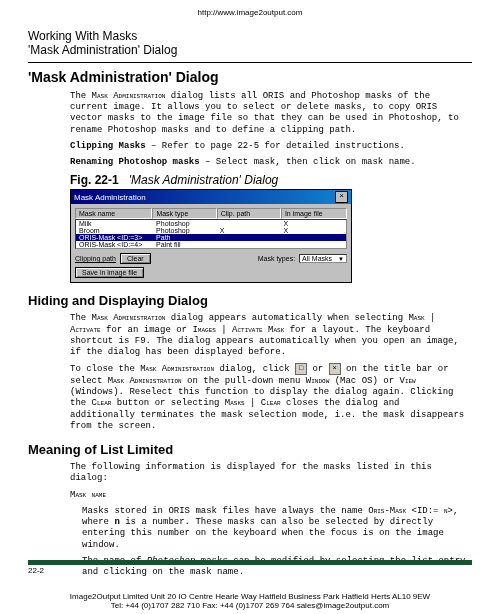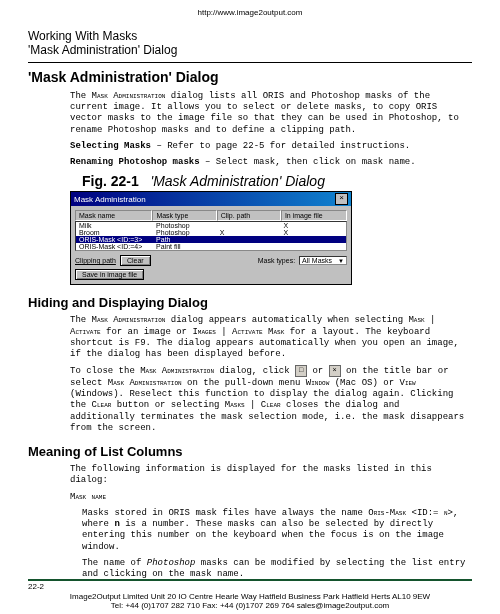--- a/index.html
+++ b/index.html
@@ -48,22 +48,22 @@
   .body-indent p {
     margin: 0 0 5px 0;
     line-height: 1.25;
     font-family: Liberation Mono, monospace;
   }
   .smallcaps {
     font-variant: small-caps;
   }
   .fig-caption {
     font-style: italic;
-    font-size: 14px;
-    margin: 4px 0 2px 12px;
+    font-size: 12px;
+    margin: 4px 0 2px 0;
   }
   .fig-caption b {
     font-style: normal;
     font-weight: bold;
   }
   
   .dialog {
     width: 280px;
     border: 1px solid #000;
     font-family: "MS Sans Serif", Tahoma, sans-serif;
@@ -175,23 +175,23 @@
     bottom: 4px;
     left: 28px;
     right: 28px;
     font-size: 8px;
     text-align: center;
     line-height: 1.15;
   }
   .footer-top {
     display: flex;
     justify-content: space-between;
-    border-top: 2px solid #14532d;
+    border-top: 5px solid #14532d;
     padding-top: 1px;
-    margin-bottom: 0;
+    margin-bottom: 16px;
     gap: 22px;
   }
 </style>
 </head>
 <body>
 
 <div class="page">
   <div class="url-top">http://www.image2output.com</div>
   <div class="header-lines">
     <div>Working With Masks</div>
@@ -199,21 +199,21 @@
   </div>
   <div class="header-rule"></div>
 
   <h1>'Mask Administration' Dialog</h1>
 
   <div class="body-indent">
     <p>
       <span>The </span><span class="smallcaps">Mask Administration</span><span> dialog lists all ORIS and Photoshop masks of the current image. It allows you to select or delete masks, to copy ORIS vector masks to the image file so that they can be used in Photoshop, to rename Photoshop masks and to define a clipping path.</span>
     </p>
     <p>
-      <b>Selecting Masks</b><span> – Refer to page 22-5 for detailed instructions.</span>
+      <b>Clipping Masks</b><span> – Refer to page 22-5 for detailed instructions.</span>
     </p>
     <p>
       <b>Renaming Photoshop masks</b><span> – Select mask, then click on mask name.</span>
     </p>
 
     <div class="fig-caption">
       <b>Fig. 22-1</b>&nbsp;&nbsp;&nbsp;<span>'Mask Administration' Dialog</span>
     </div>
 
     <div class="dialog">
@@ -274,21 +274,21 @@
   <h2>Hiding and Displaying Dialog</h2>
   <div class="body-indent">
     <p>
       <span>The </span><span class="smallcaps">Mask Administration</span><span> dialog appears automatically when selecting </span><span class="smallcaps">Mask</span><span> | </span><span class="smallcaps">Activate</span><span> for an image or </span><span class="smallcaps">Images</span><span> | </span><span class="smallcaps">Activate Mask</span><span> for a layout. The keyboard shortcut is F9. The dialog appears automatically when you open an image, if the dialog has been displayed before.</span>
     </p>
     <p>
       <span>To close the </span><span class="smallcaps">Mask Administration</span><span> dialog, click </span><span class="close-icon-inline">□</span><span> or </span><span class="close-icon-inline">×</span><span> on the title bar or select </span><span class="smallcaps">Mask Administration</span><span> on the pull-down menu </span><span class="smallcaps">Window</span><span> (Mac OS) or </span><span class="smallcaps">View</span><span> (Windows). Reselect this function to display the dialog again. Clicking the </span><span class="smallcaps">Clear</span><span> button or selecting </span><span class="smallcaps">Masks</span><span> | </span><span class="smallcaps">Clear</span><span> closes the dialog and additionally terminates the mask selection mode, i.e. the mask disappears from the screen.</span>
     </p>
   </div>
 
-  <h2>Meaning of List Columns</h2>
+  <h2>Meaning of List Limited</h2>
   <div class="body-indent">
     <p>The following information is displayed for the masks listed in this dialog:</p>
     <p class="smallcaps">Mask name</p>
     <div class="sub-indent">
       <p>
         <span>Masks stored in ORIS mask files have always the name </span><span class="smallcaps">Oris-Mask</span><span> &lt;</span><span class="smallcaps">ID:= n</span><span>&gt;, where </span><b>n</b><span> is a number. These masks can also be selected by directly entering this number on the keyboard when the focus is on the image window.</span>
       </p>
       <p>
         <span>The name of </span><i>Photoshop</i><span> masks can be modified by selecting the list entry and clicking on the mask name.</span>
       </p>

